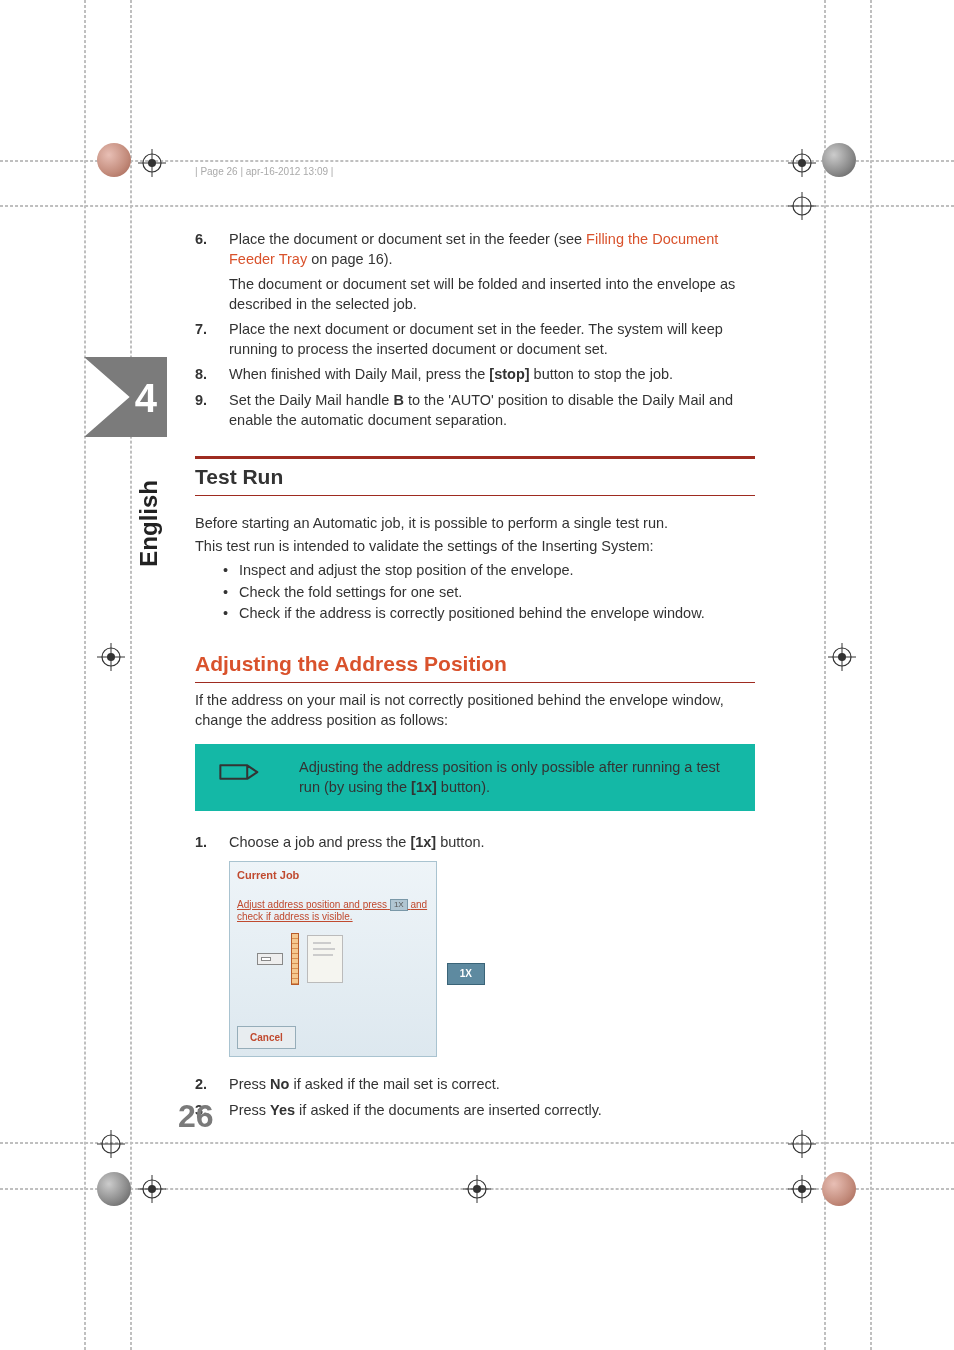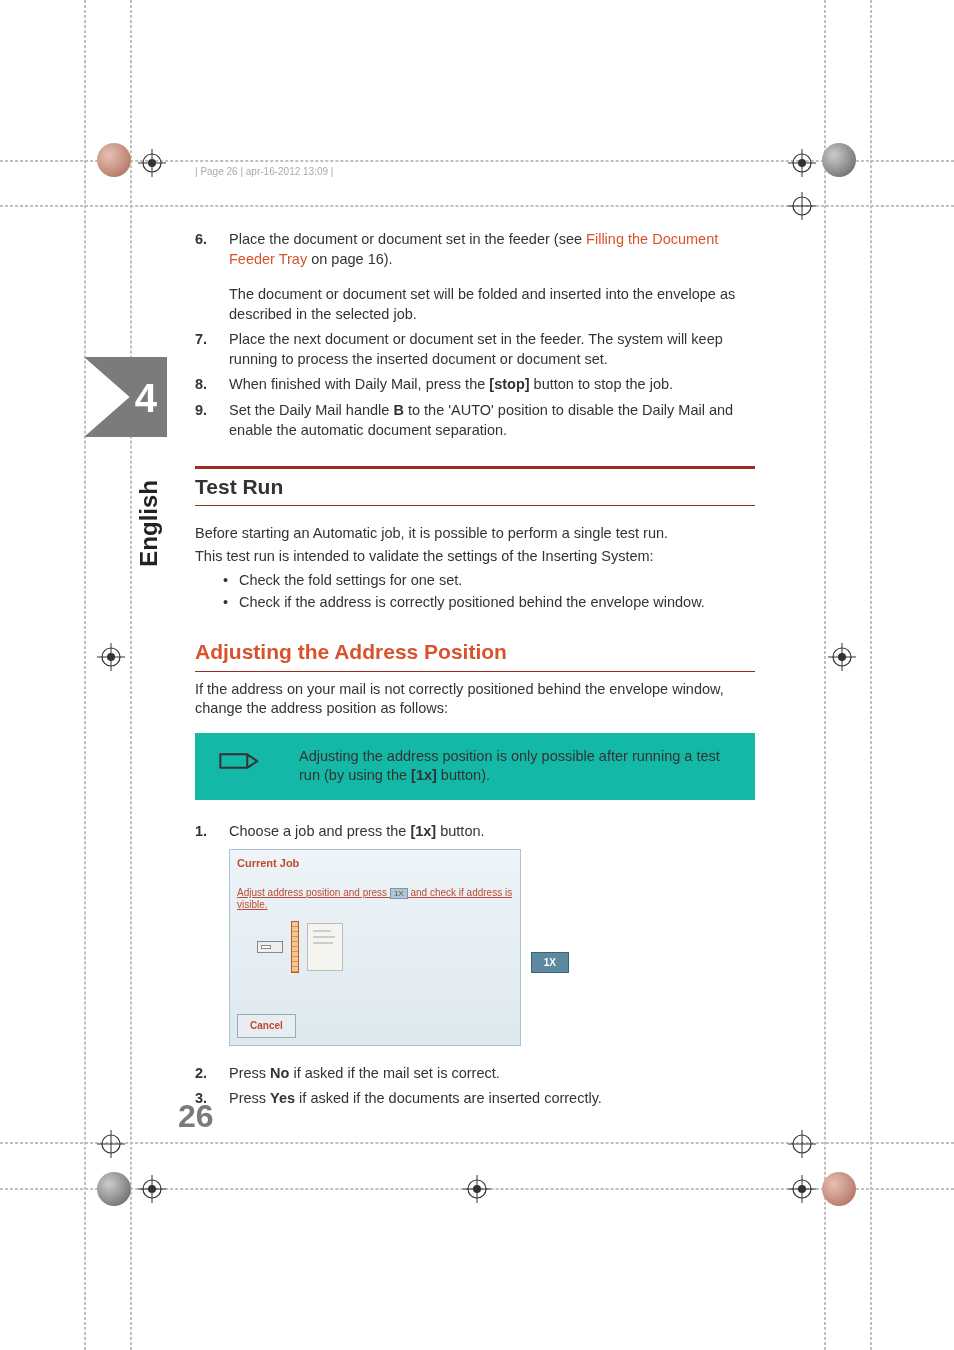--- a/index.html
+++ b/index.html
@@ -78,21 +78,21 @@
     ol.steps > li {
       display: flex;
       align-items: flex-start;
       margin-bottom: 6px;
     }
     ol.steps > li .num {
       min-width: 34px;
       font-weight: bold;
     }
     ol.steps > li .txt { flex: 1; }
-    .sub-para { margin-top: 16px; }
+    .sub-para { margin-top: 6px; }
     .link { color: #d9522c; }
     .hr-heavy {
       height: 2.5px;
       background: #9e2b20;
       margin: 26px 0 4px 0;
     }
     .hr-thin {
       height: 1px;
       background: #9e2b20;
       margin-top: 4px;
@@ -124,21 +124,21 @@
     .note-icon {
       width: 42px;
       height: 22px;
       flex-shrink: 0;
       margin-top: 4px;
     }
     .note-text { flex: 1; }
     .screenshot {
       margin-left: 34px;
       margin-top: 8px;
-      width: 292px;
+      width: 208px;
       border: 1px solid #a9c3d0;
       background: linear-gradient(#eef4f8, #dde8ef);
       padding: 6px 7px 7px 7px;
       font-size: 10px;
     }
     .screenshot .title {
       color: #c04a2f;
       font-weight: bold;
       font-size: 11px;
     }
@@ -364,20 +364,21 @@
   </ol>
 
   <div class="hr-heavy"></div>
   <h2 class="section">Test Run</h2>
   <div class="hr-thin"></div>
 
   <div style="height:18px"></div>
   <div class="para">Before starting an Automatic job, it is possible to perform a single test run.</div>
   <div class="para">This test run is intended to validate the settings of the Inserting System:</div>
   <ul class="bullets">
+    <li>Inspect and adjust the stop position of the envelope.</li>
     <li>Check the fold settings for one set.</li>
     <li>Check if the address is correctly positioned behind the envelope window.</li>
   </ul>
 
   <div style="height:22px"></div>
   <h2 class="section red">Adjusting the Address Position</h2>
   <div class="hr-thin"></div>
 
   <div style="height:8px"></div>
   <div class="para">If the address on your mail is not correctly positioned behind the envelope window, change the address position as follows:</div>

